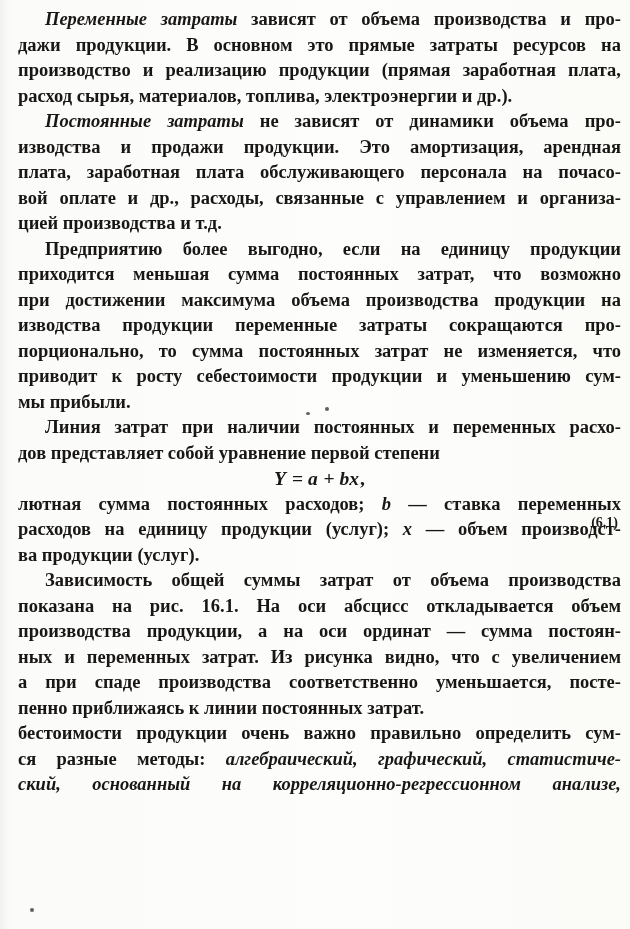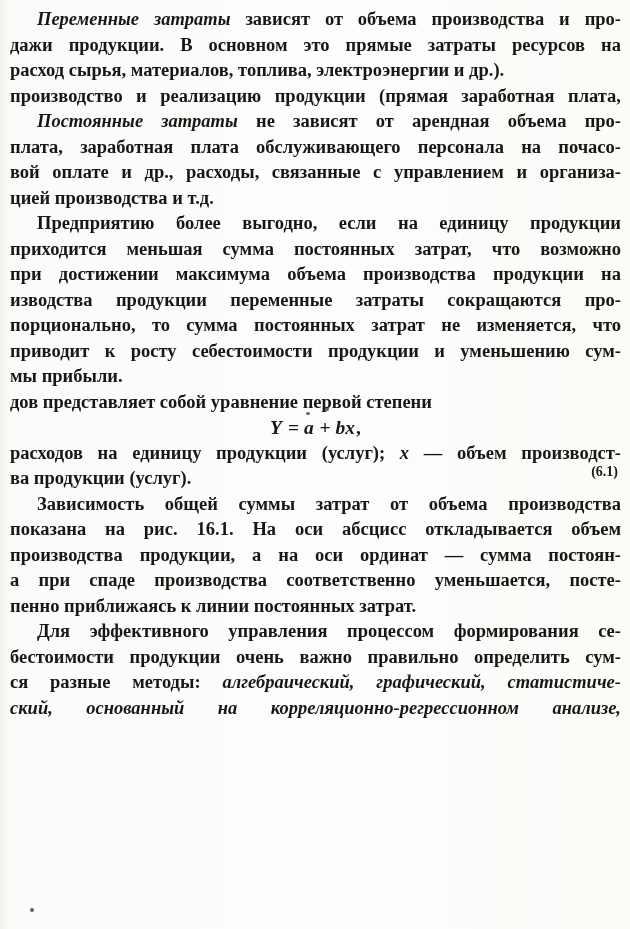--- a/index.html
+++ b/index.html
@@ -16,21 +16,21 @@
     background: linear-gradient(90deg, #f2f1ee 0px, #fbfbf9 10px, #fdfdfc 55%, #fbfbf8 100%);
     color: #191715;
     font-family: "Liberation Serif", "DejaVu Serif", serif;
     font-weight: 700;
     font-size: 18.5px;
     line-height: 25.5px;
   }
   .text-block {
     position: absolute;
     top: 7px;
-    left: 10px;
+    left: 18px;
     right: 9px;
   }
   .line {
     text-align: justify;
     text-align-last: justify;
     white-space: normal;
     height: 25.5px;
     overflow: visible;
   }
   .line.end {
@@ -65,43 +65,46 @@
     opacity: 0.75;
   }
 </style>
 </head>
 <body>
 
 <div class="page">
   <div class="text-block">
       <div class="line indent"><span class="it">Переменные затраты</span><span> зависят от объема производства и про-</span></div>
       <div class="line"><span>дажи продукции. В основном это прямые затраты ресурсов на</span></div>
+      <div class="line"><span>производство и реализацию продукции (прямая заработная плата,</span></div>
       <div class="line end"><span>расход сырья, материалов, топлива, электроэнергии и др.).</span></div>
-      <div class="line"><span>производство и реализацию продукции (прямая заработная плата,</span></div>
-      <div class="line indent"><span class="it">Постоянные затраты</span><span> не зависят от арендная объема про-</span></div>
+      <div class="line indent"><span class="it">Постоянные затраты</span><span> не зависят от динамики объема про-</span></div>
+      <div class="line"><span>изводства и продажи продукции. Это амортизация, арендная</span></div>
       <div class="line"><span>плата, заработная плата обслуживающего персонала на почасо-</span></div>
       <div class="line"><span>вой оплате и др., расходы, связанные с управлением и организа-</span></div>
       <div class="line end"><span>цией производства и т.д.</span></div>
       <div class="line indent"><span>Предприятию более выгодно, если на единицу продукции</span></div>
       <div class="line"><span>приходится меньшая сумма постоянных затрат, что возможно</span></div>
       <div class="line"><span>при достижении максимума объема производства продукции на</span></div>
       <div class="line"><span>изводства продукции переменные затраты сокращаются про-</span></div>
       <div class="line"><span>порционально, то сумма постоянных затрат не изменяется, что</span></div>
       <div class="line"><span>приводит к росту себестоимости продукции и уменьшению сум-</span></div>
       <div class="line end"><span>мы прибыли.</span></div>
+      <div class="line indent"><span>Линия затрат при наличии постоянных и переменных расхо-</span></div>
       <div class="line end"><span>дов представляет собой уравнение первой степени</span></div>
       <div class="line formula-line"><span class="formula"><span class="it">Y</span><span> = </span><span class="it">a</span><span> + </span><span class="it">bx</span><span>,</span></span><span class="eq-number">(6.1)</span></div>
+      <div class="line"><span>лютная сумма постоянных расходов; </span><span class="it">b</span><span> — ставка переменных</span></div>
       <div class="line"><span>расходов на единицу продукции (услуг); </span><span class="it">x</span><span> — объем производст-</span></div>
       <div class="line end"><span>ва продукции (услуг).</span></div>
       <div class="line indent"><span>Зависимость общей суммы затрат от объема производства</span></div>
       <div class="line"><span>показана на рис. 16.1. На оси абсцисс откладывается объем</span></div>
       <div class="line"><span>производства продукции, а на оси ординат — сумма постоян-</span></div>
+      <div class="line"><span>ных и переменных затрат. Из рисунка видно, что с увеличением</span></div>
       <div class="line"><span>а при спаде производства соответственно уменьшается, посте-</span></div>
       <div class="line end"><span>пенно приближаясь к линии постоянных затрат.</span></div>
-      <div class="line indent"><span>Для эффективного управления процессом формирования се-</span></div>
       <div class="line"><span>бестоимости продукции очень важно правильно определить сум-</span></div>
       <div class="line"><span>ся разные методы: </span><span class="it">алгебраический, графический, статистиче-</span></div>
       <div class="line"><span class="it">ский, основанный на корреляционно-регрессионном анализе,</span></div>
     </div>
 <div class="speck" style="left: 306px; top: 412px; width: 4px; height: 3px;"></div>
     <div class="speck" style="left: 325px; top: 407px; width: 4px; height: 4px;"></div>
     <div class="speck" style="left: 30px; top: 908px; width: 4px; height: 4px;"></div>
   </div>
 
 </body></html>

